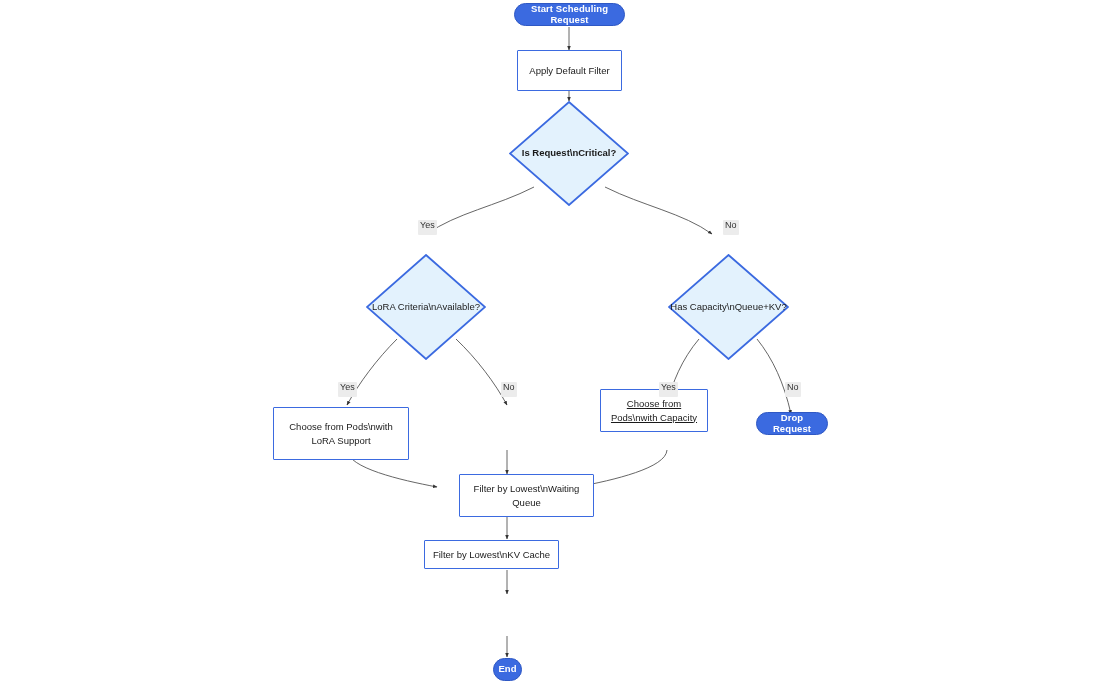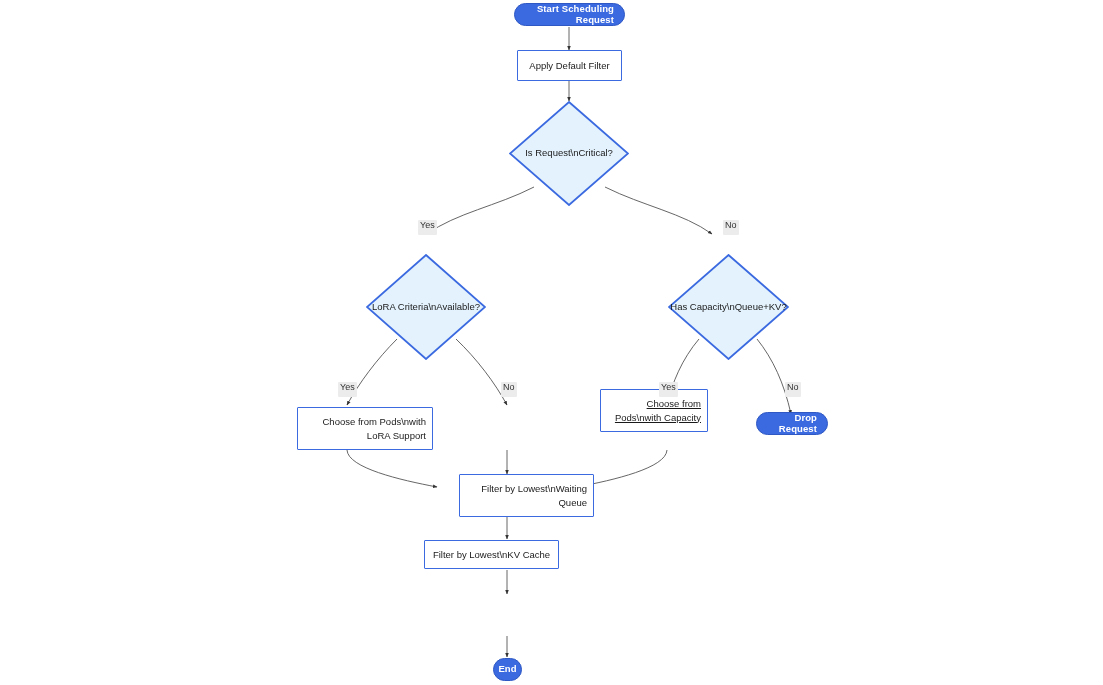--- a/index.html
+++ b/index.html
@@ -26,21 +26,21 @@
     width: 1103px;
     height: 685px;
     pointer-events: none;
   }
   .node {
     position: absolute;
     box-sizing: border-box;
     display: flex;
     align-items: center;
     justify-content: center;
-    text-align: right;
+    text-align: center;
   }
   
   .pill {
     background: #3b6ae0;
     border: 1px solid #2f58c4;
     border-radius: 18px;
     color: #ffffff;
     font-size: 9.5px;
     font-weight: bold;
     letter-spacing: 0.1px;
@@ -126,44 +126,44 @@
       <path d="M 507,516 L 507,539"></path>
 
       <path d="M 507,570 L 507,594"></path>
 
       <path d="M 507,636 L 507,657"></path>
     </g>
   </svg>
 
   <div class="node pill" style="left:514px; top:3px; width:111px; height:23px;">Start Scheduling Request</div>
 
-  <div class="node proc" style="left:517px; top:50px; width:105px; height:31px;">Apply Default Filter</div>
+  <div class="node proc" style="left:517px; top:50px; width:105px; height:41px;">Apply Default Filter</div>
 
-  <div class="node decision" style="left:509px; top:101px; width:120px; height:105px;">
+  <div class="node decision" style="left:509px; top:101px; width:120px; height:105px;font-weight:bold;">
     <svg class="dia-shape" viewBox="0 0 120 105" preserveAspectRatio="none">
       <polygon points="60,1 119,52.5 60,104 1,52.5" fill="#e3f2fd" stroke="#3b6ae0" stroke-width="1.8"></polygon>
     </svg>
     <span class="dia-label">Is Request\nCritical?</span>
   </div>
 
   <div class="node decision" style="left:366px; top:254px; width:120px; height:106px;">
     <svg class="dia-shape" viewBox="0 0 120 106" preserveAspectRatio="none">
       <polygon points="60,1 119,53 60,105 1,53" fill="#e3f2fd" stroke="#3b6ae0" stroke-width="1.8"></polygon>
     </svg>
     <span class="dia-label">LoRA Criteria\nAvailable?</span>
   </div>
 
   <div class="node decision" style="left:668px; top:254px; width:121px; height:106px;">
     <svg class="dia-shape" viewBox="0 0 121 106" preserveAspectRatio="none">
       <polygon points="60.5,1 120,53 60.5,105 1,53" fill="#e3f2fd" stroke="#3b6ae0" stroke-width="1.8"></polygon>
     </svg>
     <span class="dia-label">Has Capacity\nQueue+KV?</span>
   </div>
 
-  <div class="node proc" style="left:297px; top:407px; width:136px; height:43px;">Choose from Pods\nwith LoRA Support</div>
+  <div class="node proc" style="left:273px; top:407px; width:136px; height:53px;">Choose from Pods\nwith LoRA Support</div>
 
 
   <div class="node proc" style="left:600px; top:389px; width:108px; height:43px;text-decoration:underline;">Choose from Pods\nwith Capacity</div>
 
   <div class="node pill" style="left:756px; top:412px; width:72px; height:23px;">Drop Request</div>
 
   <div class="node proc" style="left:440px; top:474px; width:135px; height:43px;margin-left:19px;">Filter by Lowest\nWaiting Queue</div>
 
   <div class="node proc" style="left:424px; top:540px; width:135px; height:29px;">Filter by Lowest\nKV Cache</div>
 

